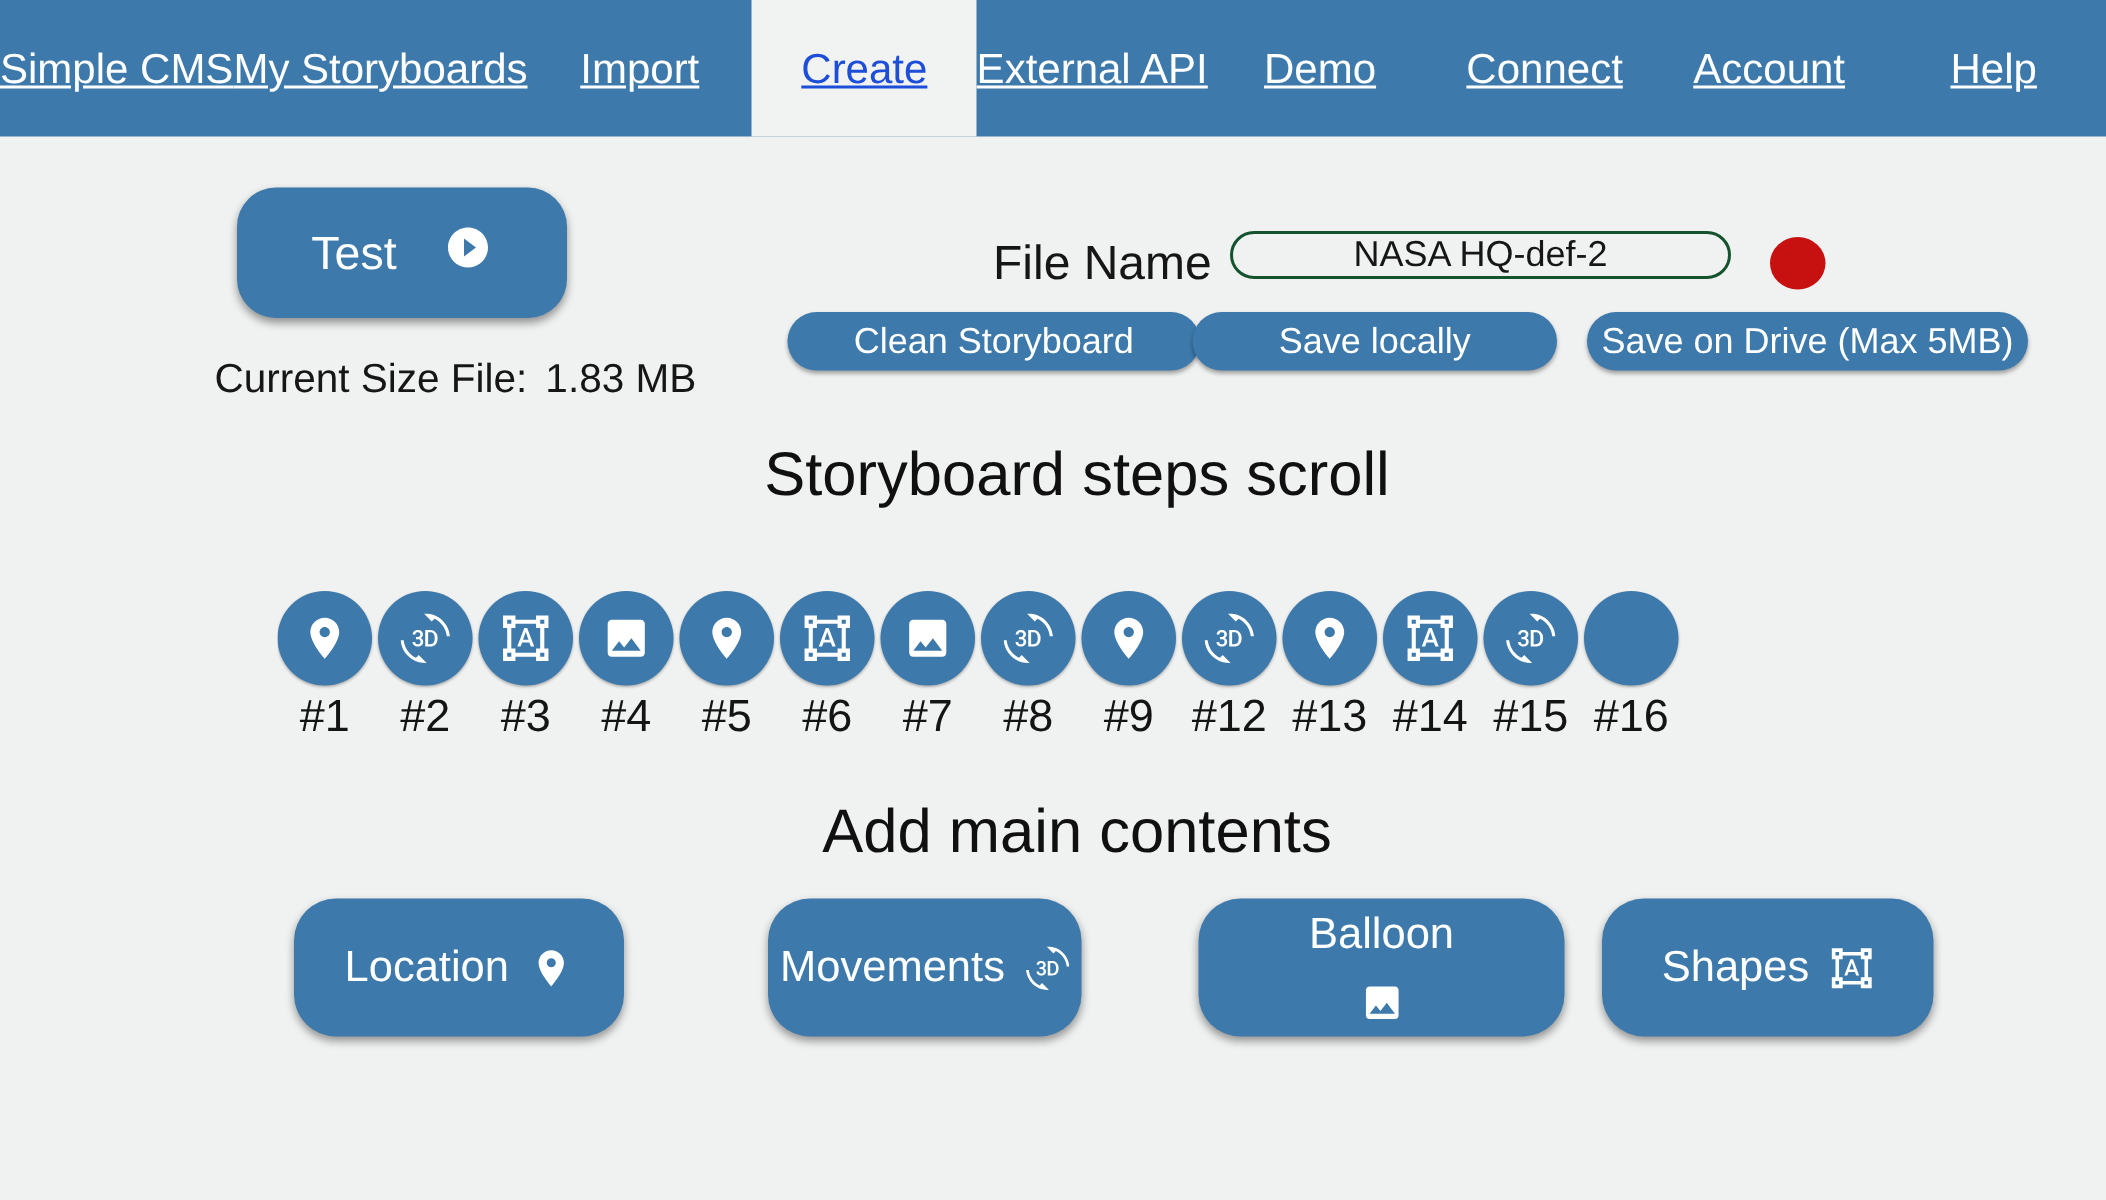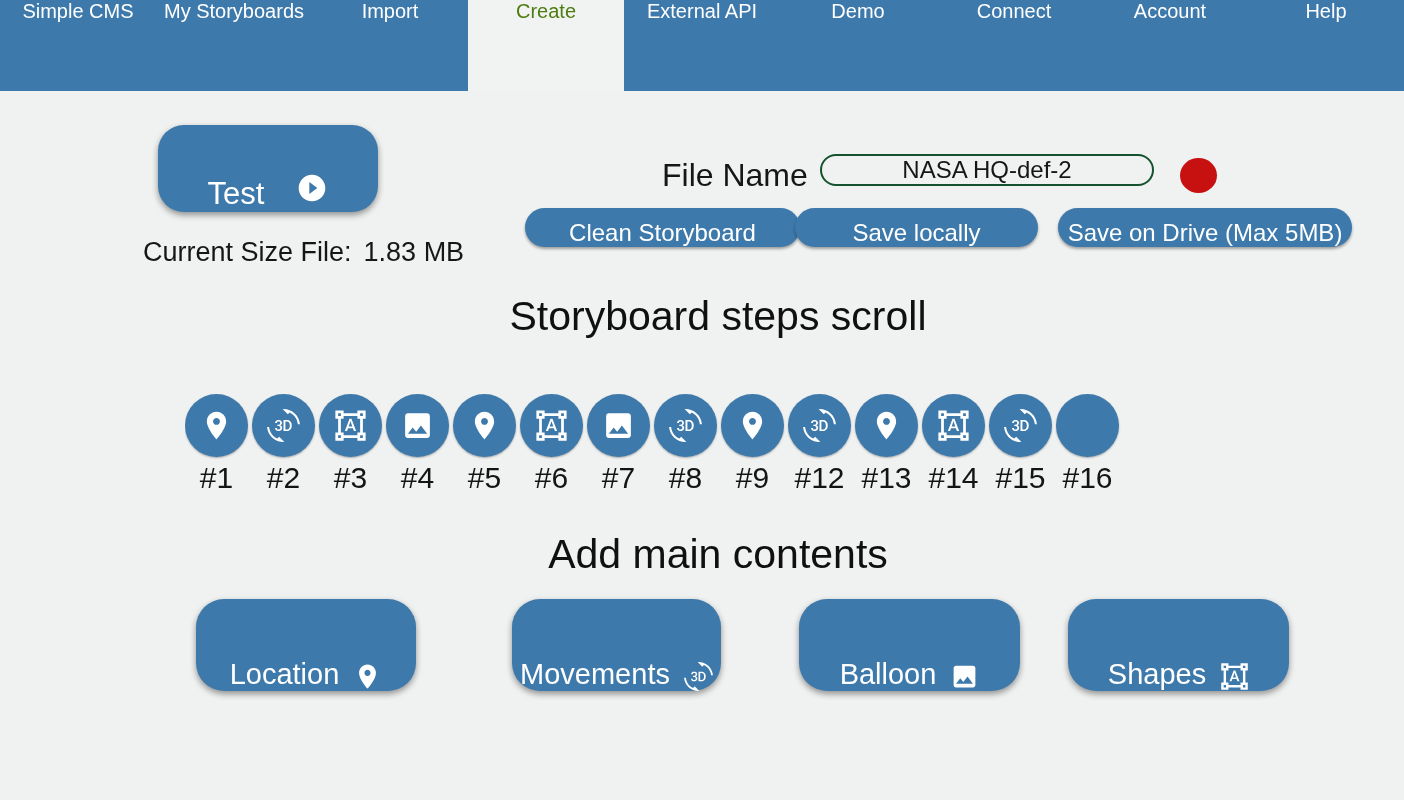--- a/index.html
+++ b/index.html
@@ -11,32 +11,33 @@
   }
 
   
   .navbar {
     display:flex;
     width:1404px; height:91px;
     background:#3d79ab;
   }
   .nav-item {
     flex:1 1 0;
-    display:flex; justify-content:center;
-    color:#fff; font-size:20px; cursor:pointer;
+    display:flex; align-items:center; justify-content:center;
+    color:#fff; font-size:28px; cursor:pointer;
     white-space:nowrap;
-  }
-  .nav-item.active { background:#f1f2f2; color:#4d7c0f; }
+    text-decoration:underline;
+  }
+  .nav-item.active { background:#f1f2f2; color:#1d4ed8; }
 
   
   #page { position:absolute; top:0; left:0; width:1404px; height:800px; }
 
   .btn {
     background:#3d79ab; color:#fff; border:none; cursor:pointer;
-    display:flex; align-items:flex-end; justify-content:center;
+    display:flex; align-items:center; justify-content:center;
     font-family:inherit;
   }
 
   .test-btn {
     position:absolute; left:158px; top:125px;
     width:220px; height:87px; border-radius:26px;
     font-size:31px; gap:32px;
     box-shadow:0 3px 6px rgba(0,0,0,.4);
   }
   .test-btn svg { width:32px; height:32px; }
@@ -103,21 +104,21 @@
   
   .main-btn {
     position:absolute; top:599px; height:92px;
     border-radius:28px; font-size:29px; gap:14px;
     box-shadow:0 3px 6px rgba(0,0,0,.4);
     white-space:nowrap;
   }
   .main-btn svg { width:29px; height:29px; }
   .mb-0 { left:196px; width:220px; }
   .mb-1 { left:512px; width:209px; }
-  .mb-2 { left:799px; width:221px; }
+  .mb-2 { left:799px; width:244px;flex-direction:column; }
   .mb-3 { left:1068px; width:221px; }
 </style>
 </head>
 <body>
 
 <div id="page">
 
   <nav class="navbar" id="navbar">
       <div class="nav-item">
         <span>Simple CMS</span>

